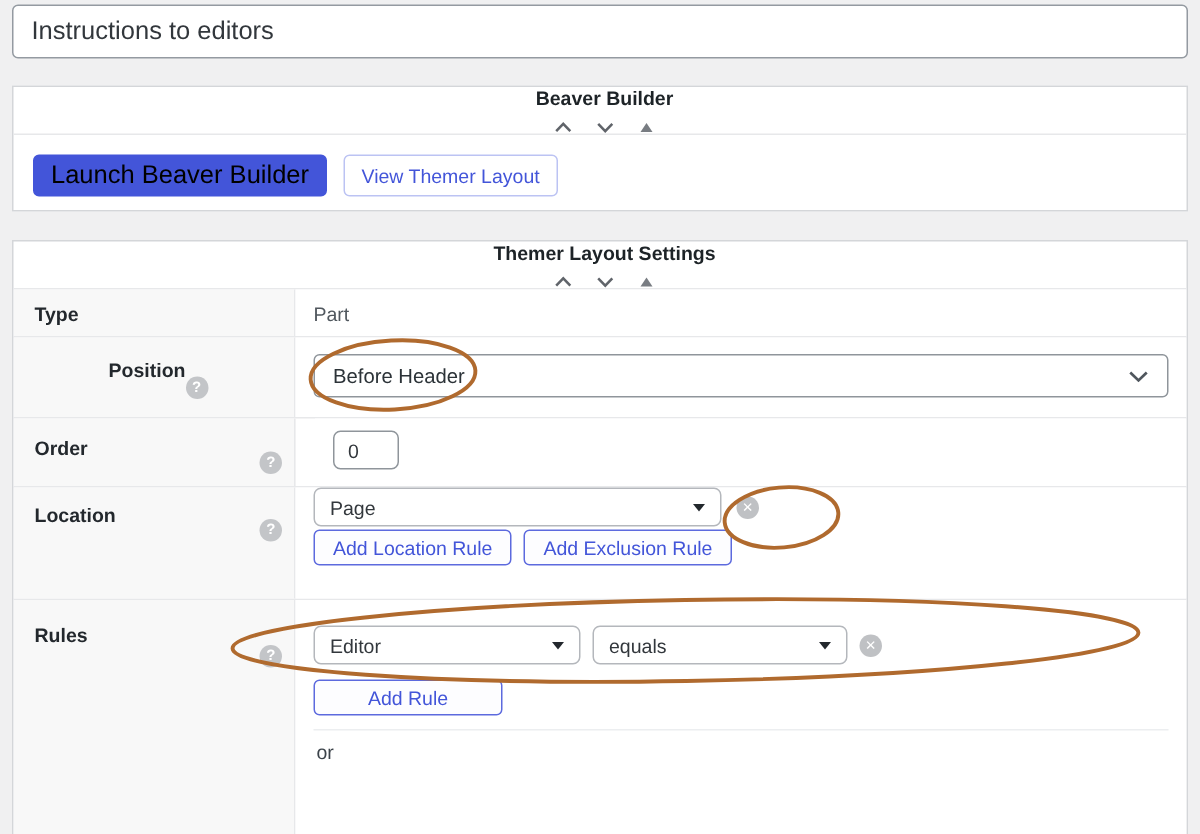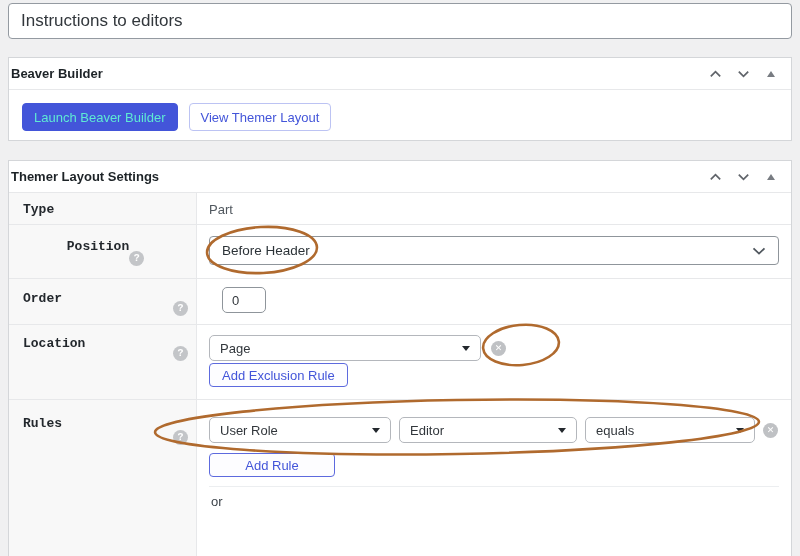--- a/index.html
+++ b/index.html
@@ -24,56 +24,55 @@
   
   .panel {
     position: absolute; left: 8px; width: 784px;
     background: #fff; border: 1px solid #d4d6d9;
   }
   #bb-panel { top: 57px; height: 84px; }
   #themer-panel { top: 160px; height: 400px; overflow: hidden; }
 
   .panel-header {
     height: 32px; display: flex; align-items: center;
-    padding: 0 8px 0 2px; border-bottom: 1px solid #e7e8ea;
+    padding: 0 8px 0 14px; border-bottom: 1px solid #e7e8ea; flex-direction: column;
   }
   .panel-title { flex: 1; font-size: 13px; font-weight: bold; color: #1d2327; }
   .header-controls { display: flex; align-items: center; gap: 4px; }
   .icon-btn {
     width: 24px; height: 24px; display: flex; align-items: center; justify-content: center;
     background: none; border: 0; cursor: pointer; padding: 0;
   }
   .tri-up {
     width: 0; height: 0;
     border-left: 4.5px solid transparent; border-right: 4.5px solid transparent;
     border-bottom: 6px solid #787c82;
   }
 
   
   .bb-body { padding: 13px 13px; display: flex; gap: 11px; }
   .btn-primary {
     height: 28px; padding: 0 11px; border-radius: 4px;
-    background: #4355d9; border: 1px solid #4355d9; color: #5eead4;
-    font-size: 13px; font-family: inherit; cursor: pointer;
+    background: #4355d9; border: 1px solid #4355d9; color: #000000;
+    font-size: 17px; font-family: inherit; cursor: pointer;
   }
   .btn-secondary {
     height: 28px; padding: 0 11px; border-radius: 4px;
     background: #fff; border: 1px solid #bcc3f3; color: #4355d9;
     font-size: 13px; font-family: inherit; cursor: pointer;
   }
 
   
   .row { display: flex; border-bottom: 1px solid #e7e8ea; }
   .row:last-child { border-bottom: 0; }
   .label-cell {
     width: 188px; min-width: 188px; background: #f8f8f8;
     border-right: 1px solid #e7e8ea;
     display: flex; justify-content: space-between; align-items: flex-start;
     padding: 0 8px 0 14px;
-    font-family: Liberation Mono, monospace;
   }
   .row-label { font-size: 13px; font-weight: bold; color: #23282d; }
   .help-icon {
     width: 15px; height: 15px; border-radius: 50%; flex: none;
     background: #c3c5c8; color: #fff; font-size: 10px; font-weight: bold;
     display: flex; align-items: center; justify-content: center; cursor: pointer;
   }
   .value-cell { flex: 1; padding: 0 12px; background: #fff; font-size: 13px; }
 
   #row-type    { height: 32px; }
@@ -123,21 +122,21 @@
   }
 
   .btn-outline {
     height: 24px; padding: 0 12px; border-radius: 4px;
     background: #fdfdff; border: 1px solid #5d6ade; color: #4355d9;
     font-size: 13px; font-family: inherit; cursor: pointer;
     display: inline-flex; align-items: center; justify-content: center;
   }
   .w126 { min-width: 126px; }
 
-  #row-location .select-line { margin-top: 10px; gap: 10px; }
+  #row-location .select-line { margin-top: 0; gap: 10px; }
   #loc-rule-type  { width: 272px; }
   #loc-rule-value { width: 262px; }
   .loc-buttons { margin-top: 2px; display: flex; gap: 8px; }
 
   #row-rules .select-line { margin-top: 17px; gap: 8px; }
   #rule-field    { width: 182px; }
   #rule-operator { width: 170px; }
   #rule-value    { width: 178px; }
   #add-rule-btn { display: flex; margin-top: 10px; }
   .rule-divider { margin-top: 9px; border-top: 1px solid #eceef0; }
@@ -241,36 +240,33 @@
     </div>
     <div class="value-cell">
       <div class="select-line">
         <div class="custom-select" id="loc-rule-type">
           <span>Page</span>
           <span class="caret-down"></span>
         </div>
         <span class="remove-icon">✕</span>
       </div>
       <div class="loc-buttons">
+        <button class="btn-outline w126">Add Location Rule</button>
         <button class="btn-outline">Add Exclusion Rule</button>
       </div>
     </div>
   </div>
 
   <div class="row" id="row-rules">
     <div class="label-cell">
       <span class="row-label">Rules</span>
       <span class="help-icon" style="margin-top:14px">?</span>
     </div>
     <div class="value-cell">
       <div class="select-line">
-        <div class="custom-select" id="rule-field">
-          <span>User Role</span>
-          <span class="caret-down"></span>
-        </div>
         <div class="custom-select" id="rule-value">
           <span>Editor</span>
           <span class="caret-down"></span>
         </div>
         <div class="custom-select" id="rule-operator">
           <span>equals</span>
           <span class="caret-down"></span>
         </div>
         <span class="remove-icon">✕</span>
       </div>

